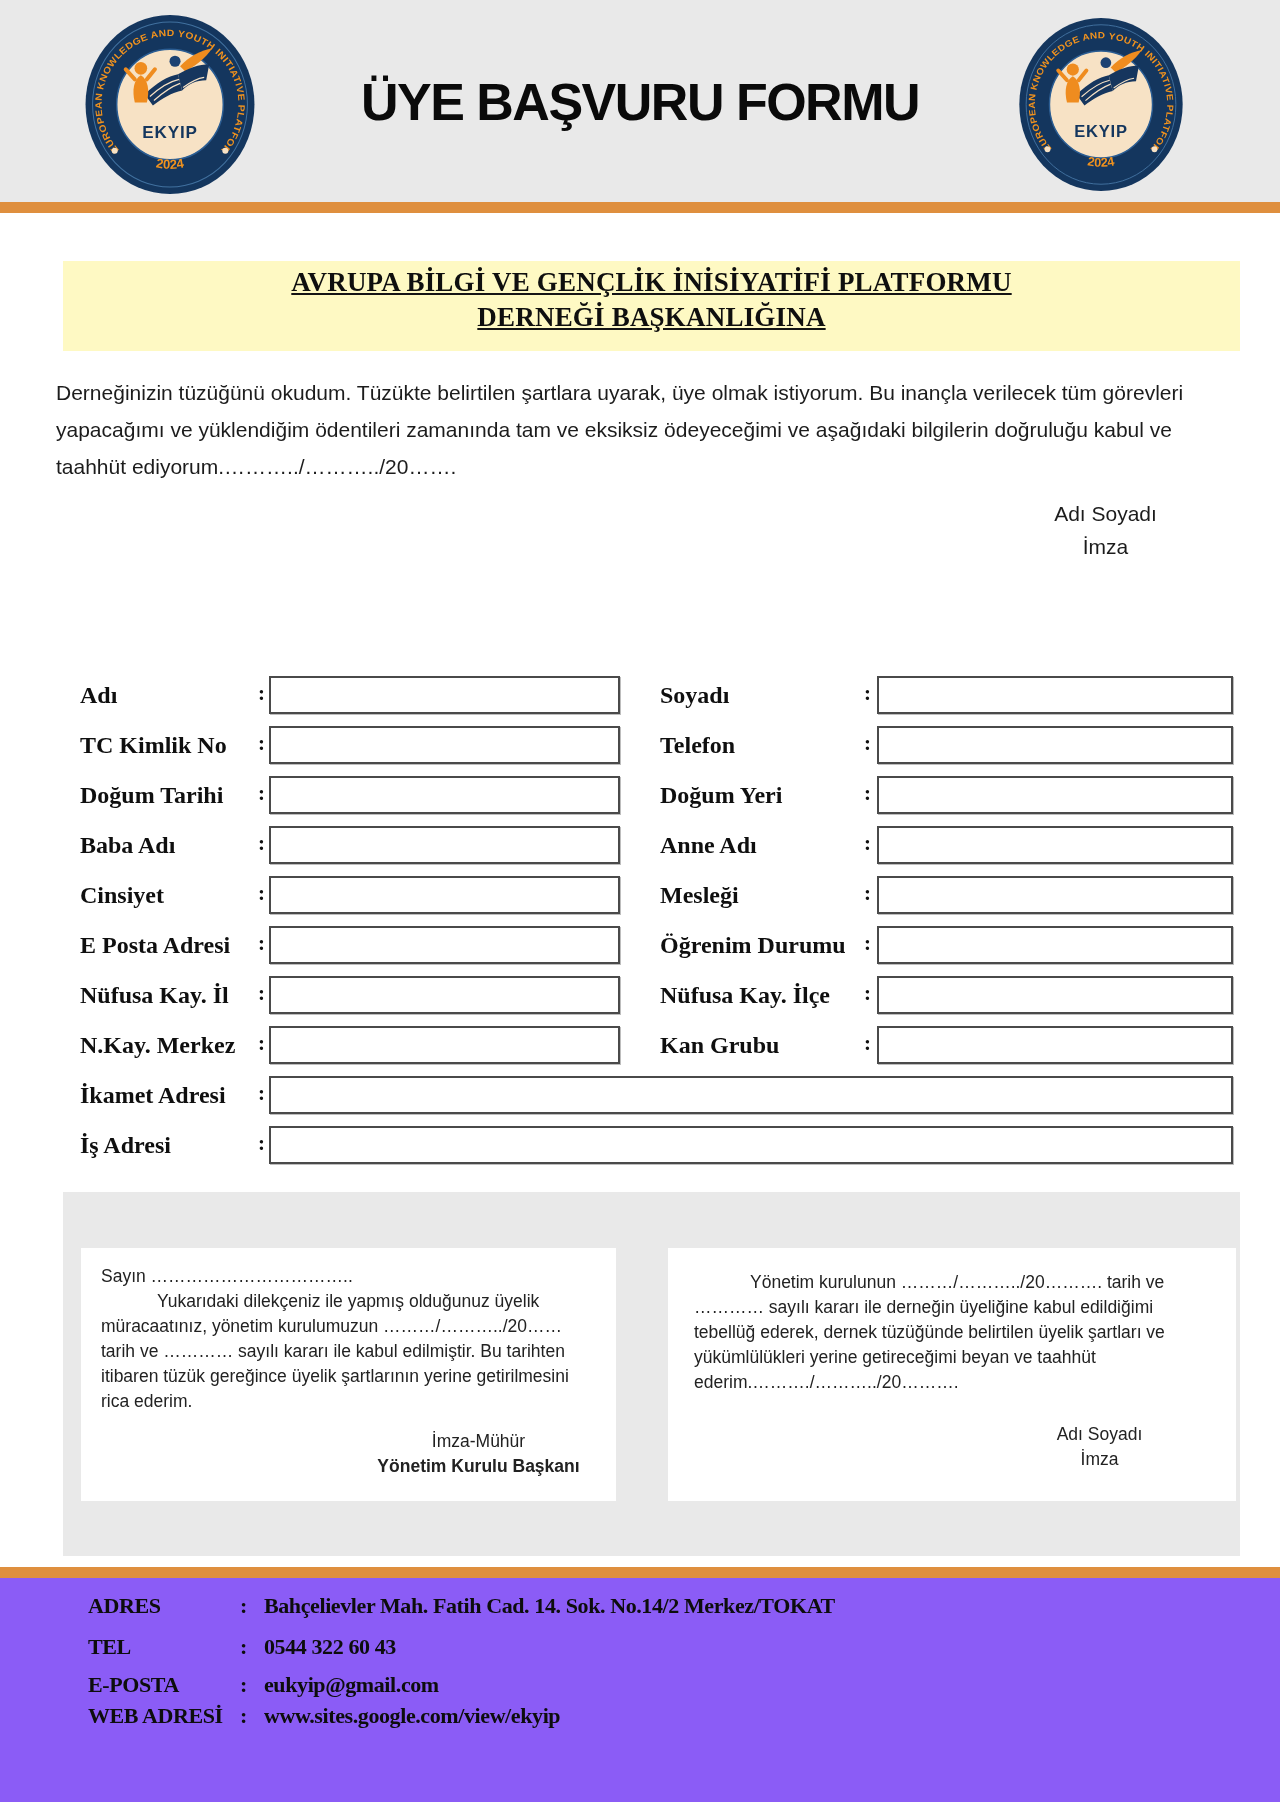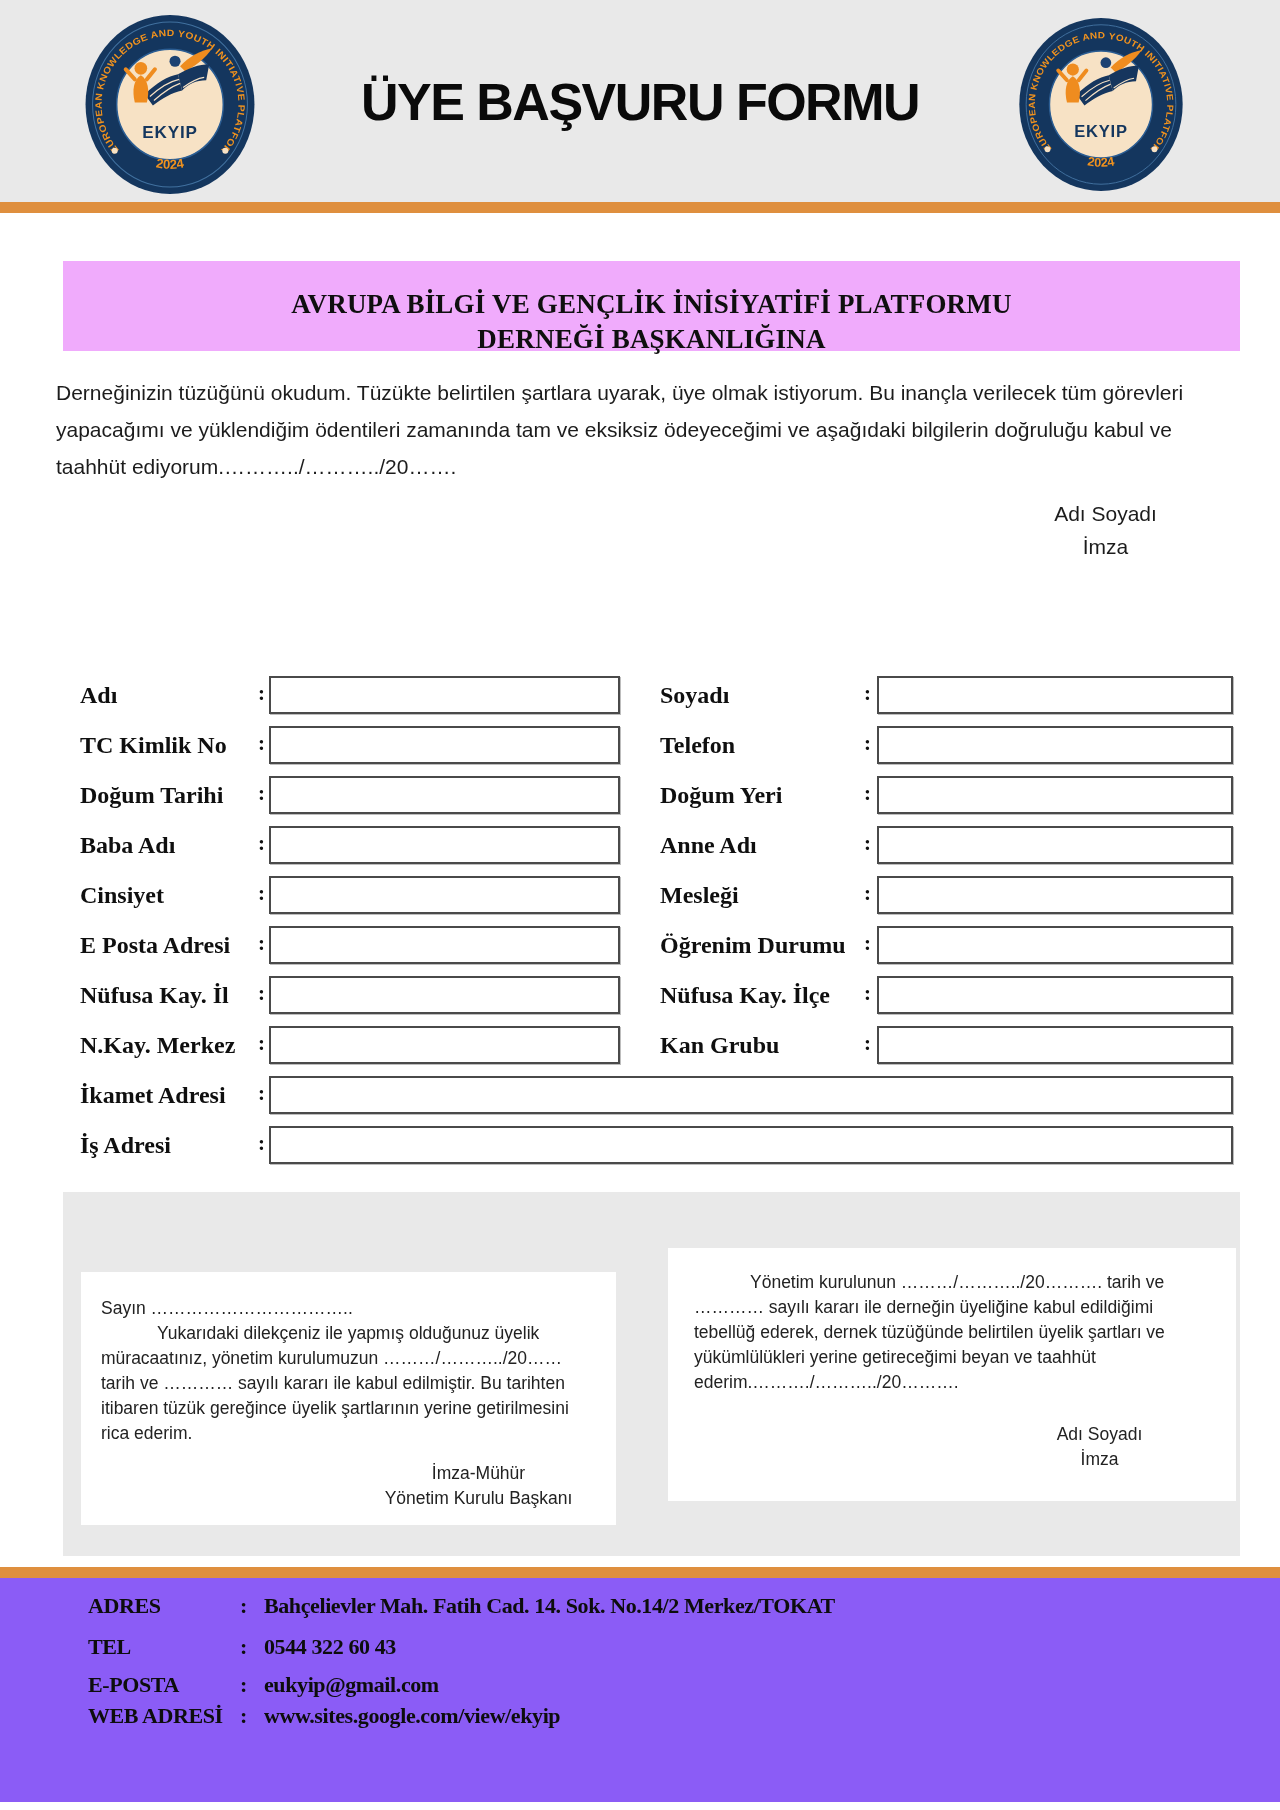--- a/index.html
+++ b/index.html
@@ -12,22 +12,22 @@
   .topbar{left:0;top:0;width:1280px;height:202px;background:#e9e9e9;}
   .main-title{left:0;top:74px;width:1280px;text-align:center;
               font-size:52px;font-weight:bold;letter-spacing:-1.5px;color:#0a0a0a;line-height:56px;}
   .logo-left{left:84px;top:14px;width:172px;height:181px;}
   .logo-right{left:1018px;top:17px;width:166px;height:175px;}
   .bar-orange{left:0;width:1280px;height:11px;background:#df8f3e;}
   .bar-top{top:202px;}
   .bar-bottom{top:1567px;}
 
   
-  .letterhead{left:63px;top:261px;width:1177px;height:90px;background:#f0abfc;
-              text-align:center;padding-top:26px;box-sizing:border-box;}
+  .letterhead{left:63px;top:261px;width:1177px;height:90px;background:#fef9c3;
+              text-align:center;padding-top:4px;box-sizing:border-box;text-decoration:underline;}
   .letterhead div{font-size:27px;font-weight:bold;line-height:35px;color:#0f0f0f;letter-spacing:.2px;}
   .declaration{left:47px;top:374px;width:1130px;font-size:21px;line-height:37px;color:#1c1c1c;margin-left:9px;}
   .sig-top{left:1003px;top:497px;width:205px;text-align:center;font-size:21px;line-height:33px;color:#1c1c1c;}
 
   
   .section-bar{left:63px;top:581px;width:1177px;height:55px;background:#e9e9e9;
                text-align:center;line-height:55px;font-size:27px;font-weight:bold;color:#0f0f0f;}
   .form{left:63px;top:676px;width:1177px;}
   .frow{position:relative;height:38px;margin-bottom:12px;}
   .flabel{position:absolute;top:0;font-size:24px;font-weight:bold;line-height:38px;color:#0f0f0f;white-space:nowrap;}
@@ -36,27 +36,27 @@
   .fcolon.l{left:195px;} .fcolon.r{left:801px;}
   .inp{position:absolute;top:0;height:38px;background:#ffffff;border:2px solid #4a4a4a;
        box-shadow:1px 1px 0 #bdbdbd;box-sizing:border-box;outline:none;padding:0 8px;
        font:18px "Liberation Sans",sans-serif;}
   .inp.l{left:206px;width:351px;} .inp.r{left:814px;width:356px;} .inp.f{left:206px;width:964px;}
 
   
   .approval{left:63px;top:1192px;width:1177px;height:364px;background:#e9e9e9;}
   .abox{position:absolute;top:56px;height:253px;background:#ffffff;box-sizing:border-box;
         font-size:17.5px;line-height:25px;color:#222;}
-  .abox-left{left:18px;width:535px;padding:24px 20px;margin-top:24px;}
+  .abox-left{left:18px;width:535px;padding:16px 20px;}
   .abox-right{left:605px;width:568px;padding:22px 26px;}
   .indent{text-indent:56px;}
   .sign-block{text-align:center;}
   .abox-left .sign-block{width:235px;margin:15px 0 0 auto;}
   .abox-right .sign-block{width:205px;margin:27px 8px 0 auto;}
-  .sign-strong{font-weight:normal;}
+  .sign-strong{font-weight:bold;}
 
   
   .footer{left:0;top:1578px;width:1280px;height:224px;background:#8b5cf6;
           padding:13px 0 0 88px;box-sizing:border-box;}
   .frow2{display:grid;grid-template-columns:152px 24px auto;
          font-family:"Liberation Serif","DejaVu Serif",serif;font-weight:bold;
          font-size:22px;letter-spacing:-0.4px;line-height:30px;color:#0d0d0d;}
   .frow2.m1{margin-bottom:11px;} .frow2.m2{margin-bottom:8px;} .frow2.m3{margin-bottom:1px;}
 </style>
 </head>

